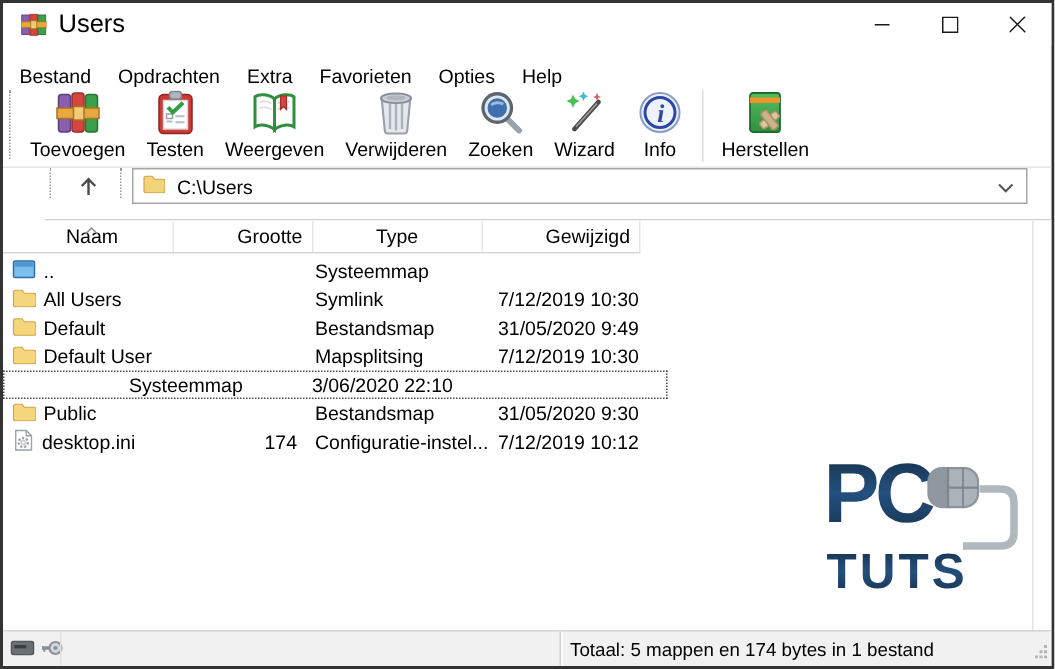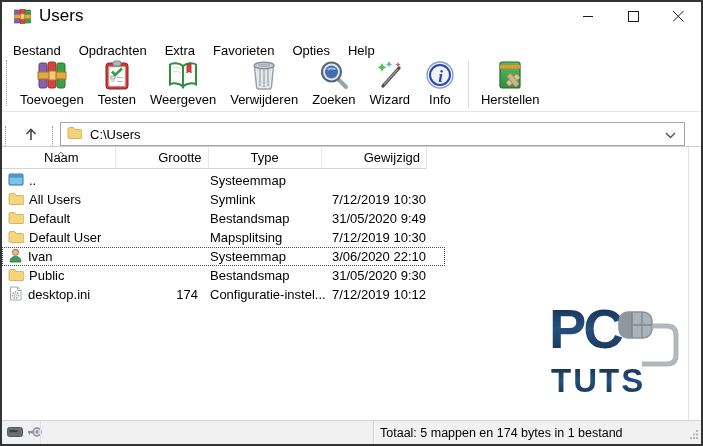--- a/index.html
+++ b/index.html
@@ -22,21 +22,21 @@
   
   .toolbar { height:58px; display:flex; align-items:flex-start; padding:3px 0 0 2px;
              border-bottom:1px solid #e6e6e6; flex:0 0 auto; }
   .gripper { width:5px; border-left:1px dotted #9a9a9a; height:46px; margin:3px 2px 0 2px; }
   .tbtn { display:flex; flex-direction:column; align-items:center; padding:2px 7px; }
   .tbtn .ic { width:32px; height:32px; }
   .tbtn .lbl { font-size:13px; margin-top:1px; white-space:nowrap; }
   .tsep { width:1px; background:#dcdcdc; height:48px; margin:3px 5px 0 5px; }
 
   
-  .addrrow { height:35px; display:flex; align-items:flex-end; border-bottom:1px solid #cfcfcf; flex:0 0 auto; padding-right:16px; }
+  .addrrow { height:35px; display:flex; align-items:flex-start; border-bottom:1px solid #cfcfcf; flex:0 0 auto; padding-right:16px;margin-left:28px; }
   .agrip { width:5px; border-left:1px dotted #9a9a9a; height:20px; margin:0 3px; }
   .upbtn { width:28px; height:24px; display:flex; align-items:center; justify-content:center; margin:0 4px; }
   .combo { flex:1; height:24px; border:1px solid #a6a6a6; display:flex; align-items:center; padding:0 8px 0 6px; background:#fff; }
   .combo .path { margin-left:8px; flex:1; }
 
   
   .list { flex:1; position:relative; background:#fff; overflow:hidden; }
   .hdr { display:flex; height:22px; width:425px; border-bottom:1px solid #d6d6d6; position:relative; align-items:center; }
   .hcell { height:100%; display:flex; align-items:center; border-right:1px solid #e6e6e6; padding:0 6px;margin-left:36px; }
   .h-name { width:124px; }
@@ -315,30 +315,20 @@
               </svg>
           </span>
           <span class="nm">Default User</span>
         </div>
         <div class="c-size"></div>
         <div class="c-type">Mapsplitsing</div>
         <div class="c-date">7/12/2019 10:30</div>
       </div>
 
       <div class="row focused">
-        <div class="c-name">
-          <span>
-            <svg width="15" height="15" viewBox="0 0 15 15">
-              <path d="M2 14 q0-5.5 5.5-5.5 q5.5 0 5.5 5.5 z" fill="#3f9e5f" stroke="#2a7243" stroke-width="0.8"></path>
-              <circle cx="7.5" cy="4.4" r="3.1" fill="#e8b98a" stroke="#8a6a45" stroke-width="0.8"></circle>
-              <path d="M4.6 3.4 a3.1 3.1 0 0 1 5.8 0 q-1.4-1.6-2.9-1.6 t-2.9 1.6 z" fill="#5b4632"></path>
-            </svg>
-          </span>
-          <span class="nm">Ivan</span>
-        </div>
         <div class="c-size"></div>
         <div class="c-type">Systeemmap</div>
         <div class="c-date">3/06/2020 22:10</div>
       </div>
 
       <div class="row">
         <div class="c-name">
           <span>
             <svg width="16" height="13" viewBox="0 0 16 13">
                 <path d="M1 3 q0-1.5 1.5-1.5 h4.2 l1.5 2 h6.3 q1.5 0 1.5 1.5 v6 q0 1.5-1.5 1.5 h-12 q-1.5 0-1.5-1.5 z" fill="#f6d67c" stroke="#cfa54a" stroke-width="0.8"></path>

